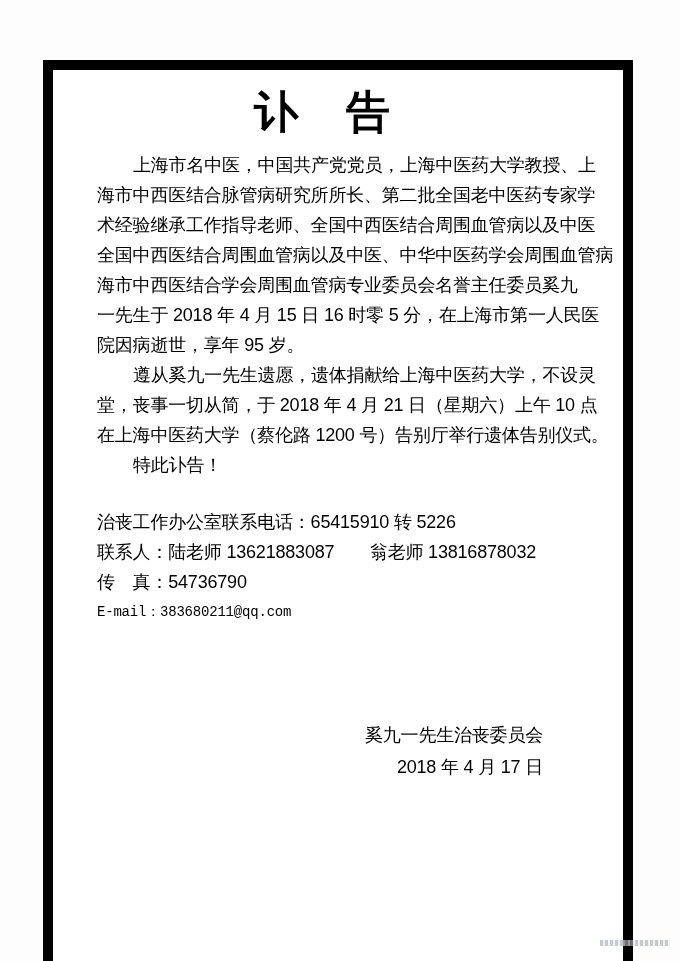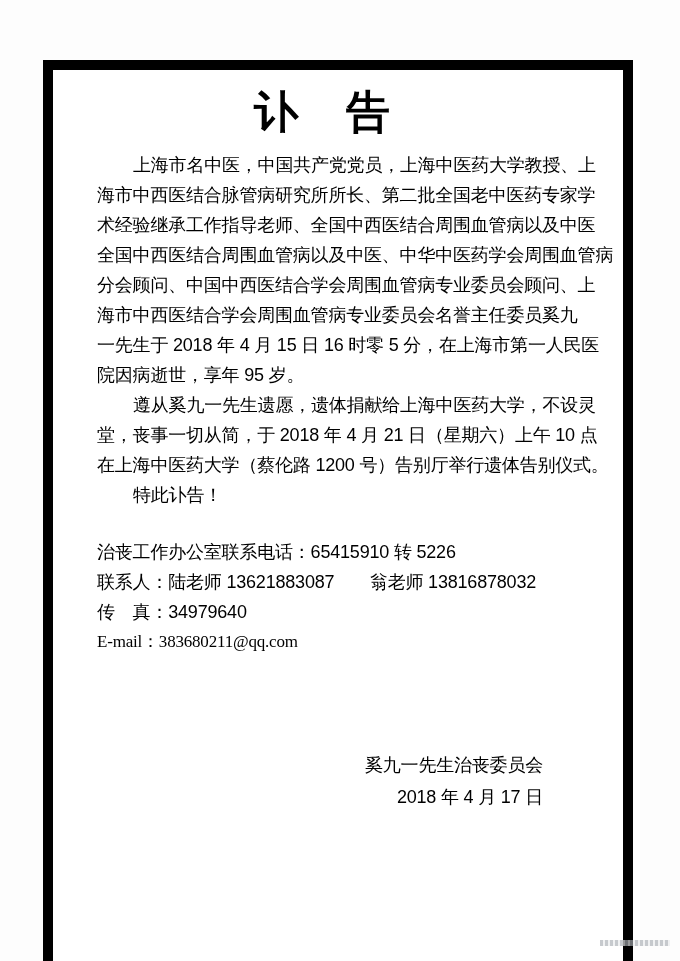--- a/index.html
+++ b/index.html
@@ -35,22 +35,22 @@
   }
   .line {
     font-size: 18px;
     line-height: 30px;
     white-space: pre;
     letter-spacing: -0.2px;
   }
   .indent { text-indent: 2em; }
   .contact-block { margin-top: 27px; }
   .email-line {
-    font-family: Liberation Serif, serif;
-    font-size: 17px;
+    font-family: Liberation Mono, monospace;
+    font-size: 14px;
   }
   .signature-block {
     margin-top: 92px;
     width: fit-content;
     margin-left: auto;
     margin-right: 54px;
     text-align: right;
   }
   .signature-block .line { line-height: 32px; white-space: pre; }
   .corner-watermark {
@@ -67,37 +67,36 @@
 <div class="frame">
   <div class="content">
 
     <div class="doc-title">讣　告</div>
 
     <div>
       <div class="line indent">上海市名中医，中国共产党党员，上海中医药大学教授、上</div>
       <div class="line">海市中西医结合脉管病研究所所长、第二批全国老中医药专家学</div>
       <div class="line">术经验继承工作指导老师、全国中西医结合周围血管病以及中医</div>
       <div class="line">全国中西医结合周围血管病以及中医、中华中医药学会周围血管病</div>
-      <div class="line">分会顾问、中国中西医结合学会周围血管病专业委员会顾问、上</div>
       <div class="line">海市中西医结合学会周围血管病专业委员会名誉主任委员奚九</div>
       <div class="line">一先生于 2018 年 4 月 15 日 16 时零 5 分，在上海市第一人民医</div>
       <div class="line">院因病逝世，享年 95 岁。</div>
     </div>
 
     <div>
       <div class="line indent">遵从奚九一先生遗愿，遗体捐献给上海中医药大学，不设灵</div>
       <div class="line">堂，丧事一切从简，于 2018 年 4 月 21 日（星期六）上午 10 点</div>
       <div class="line">在上海中医药大学（蔡伦路 1200 号）告别厅举行遗体告别仪式。</div>
       <div class="line indent">特此讣告！</div>
     </div>
 
     <div class="contact-block">
       <div class="line">治丧工作办公室联系电话：65415910 转 5226</div>
       <div class="line">联系人：陆老师 13621883087　　翁老师 13816878032</div>
-      <div class="line">传　真：34979640</div>
+      <div class="line">传　真：54736790</div>
       <div class="line email-line">E-mail：383680211@qq.com</div>
     </div>
 
     <div class="signature-block">
       <div class="line">奚九一先生治丧委员会</div>
       <div class="line">2018 年 4 月 17 日</div>
     </div>
 
   </div>
 </div>

